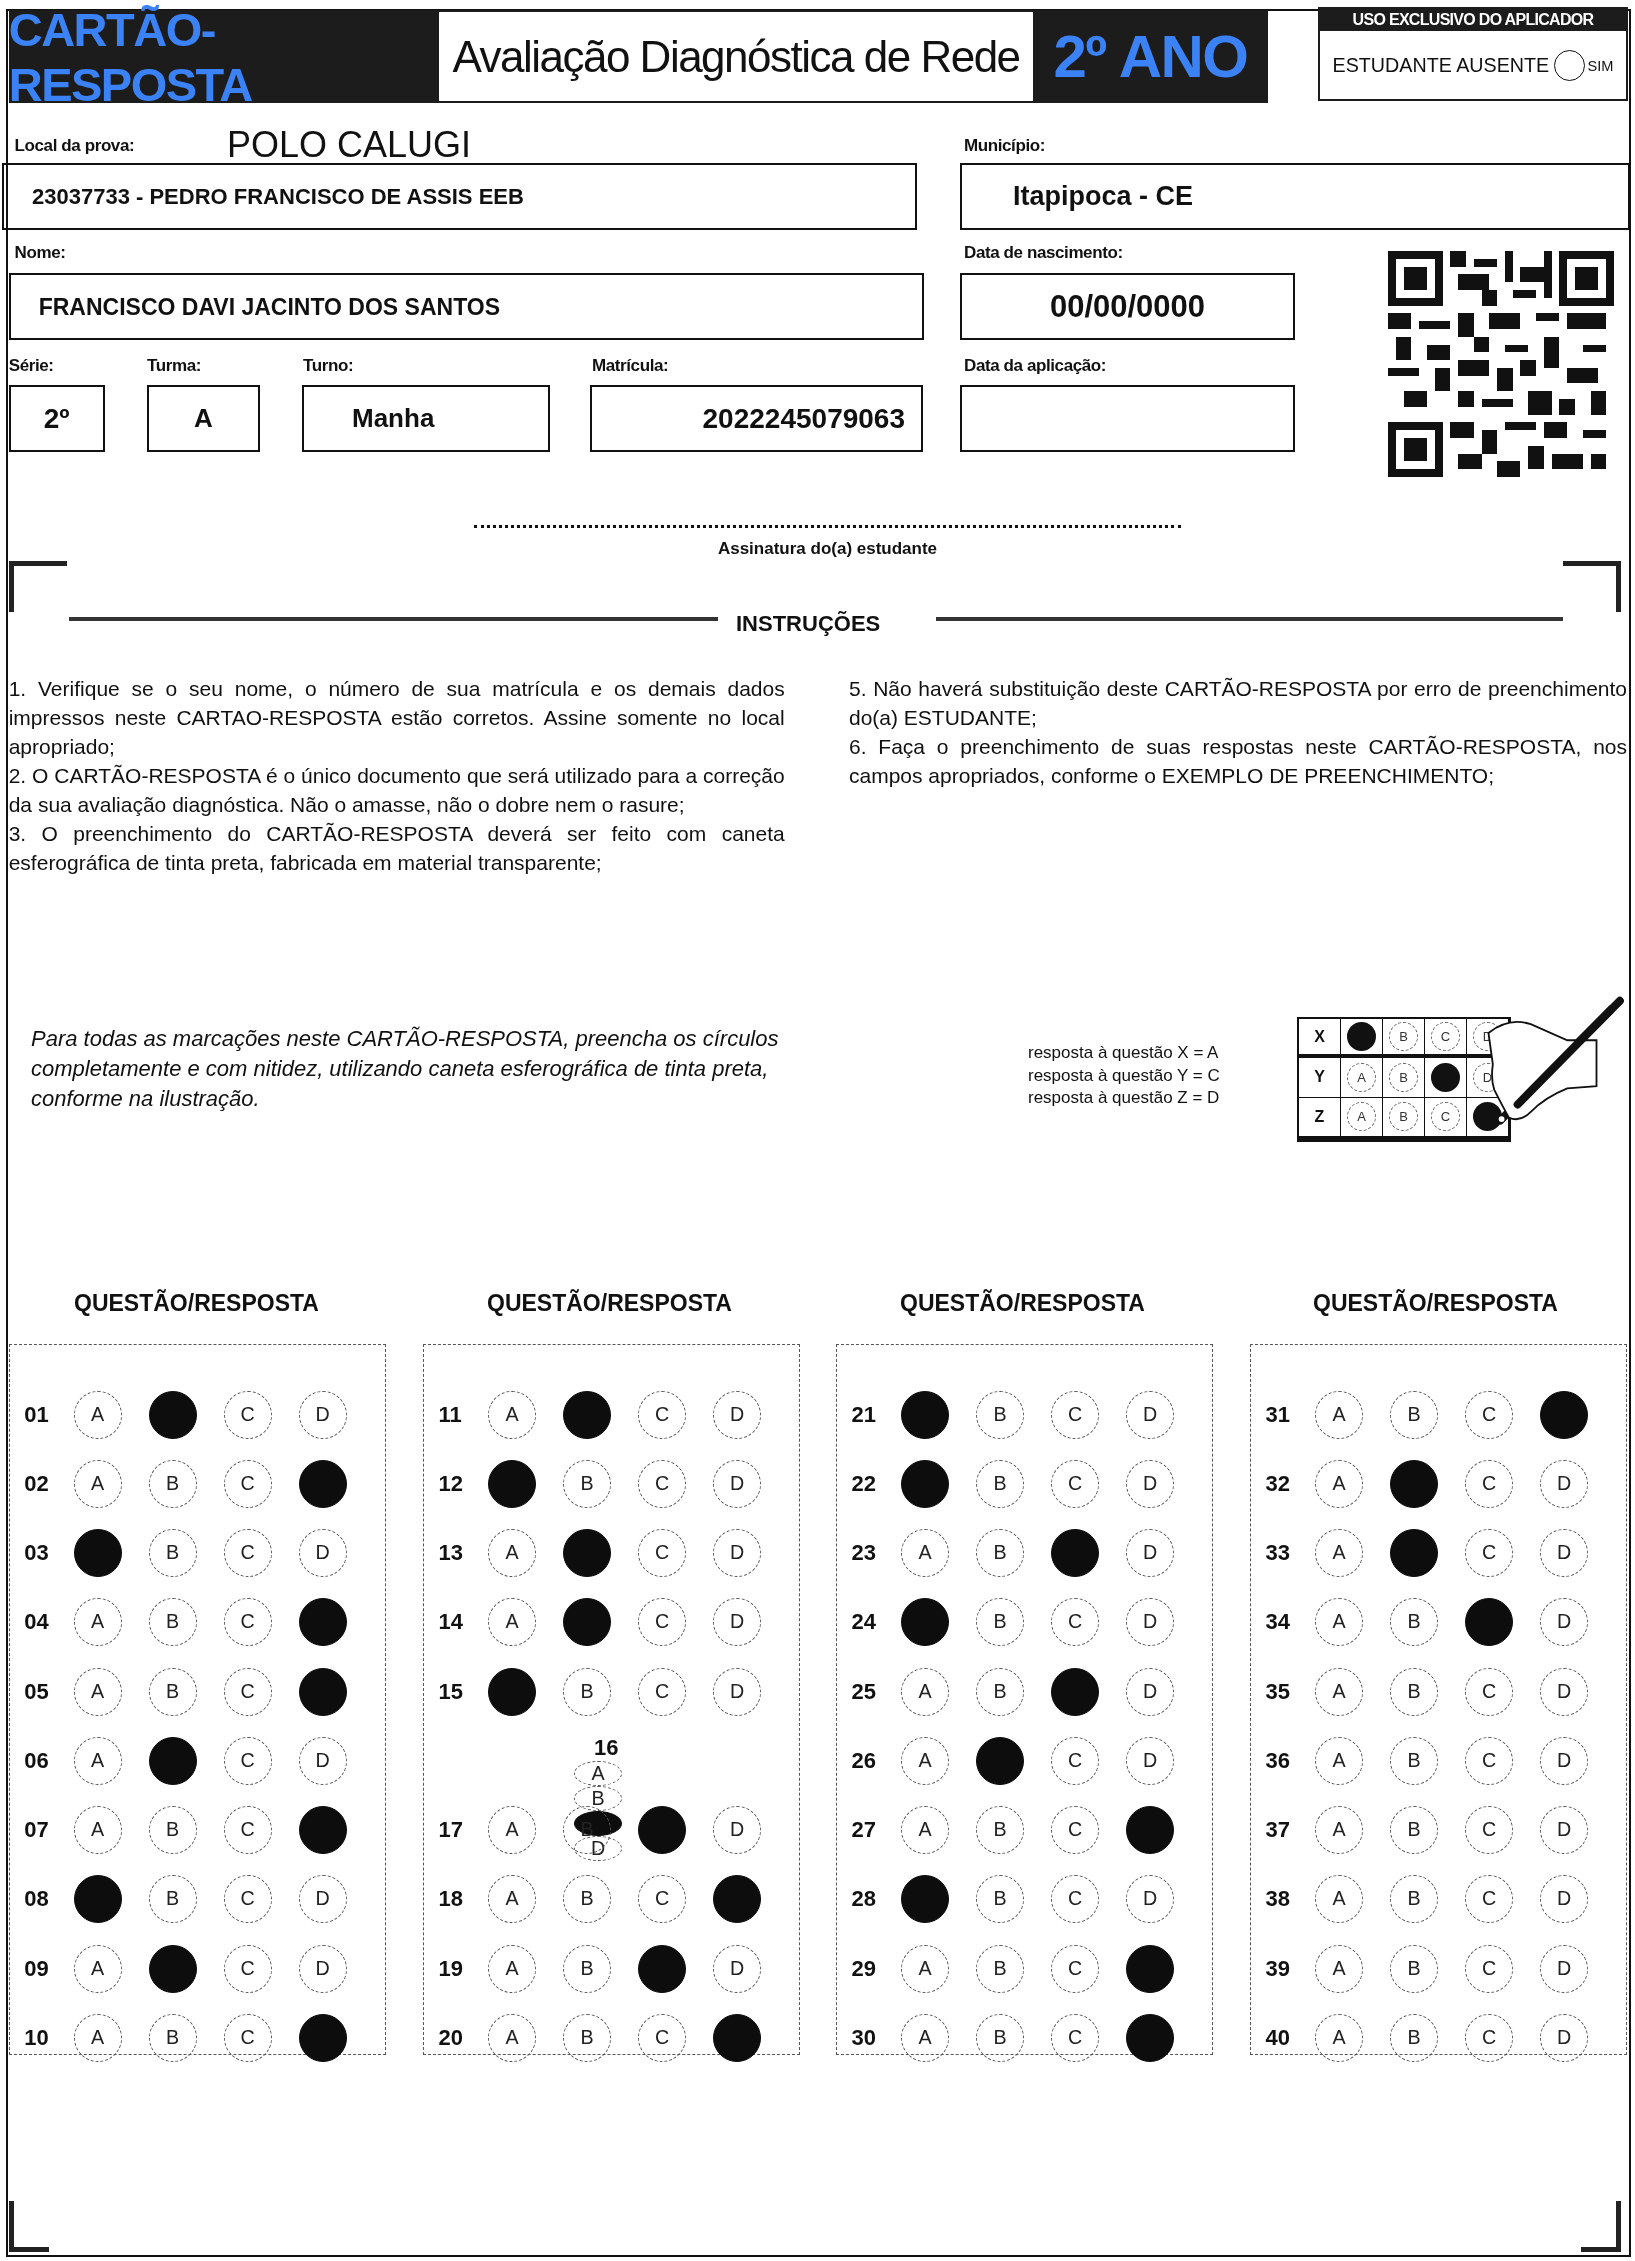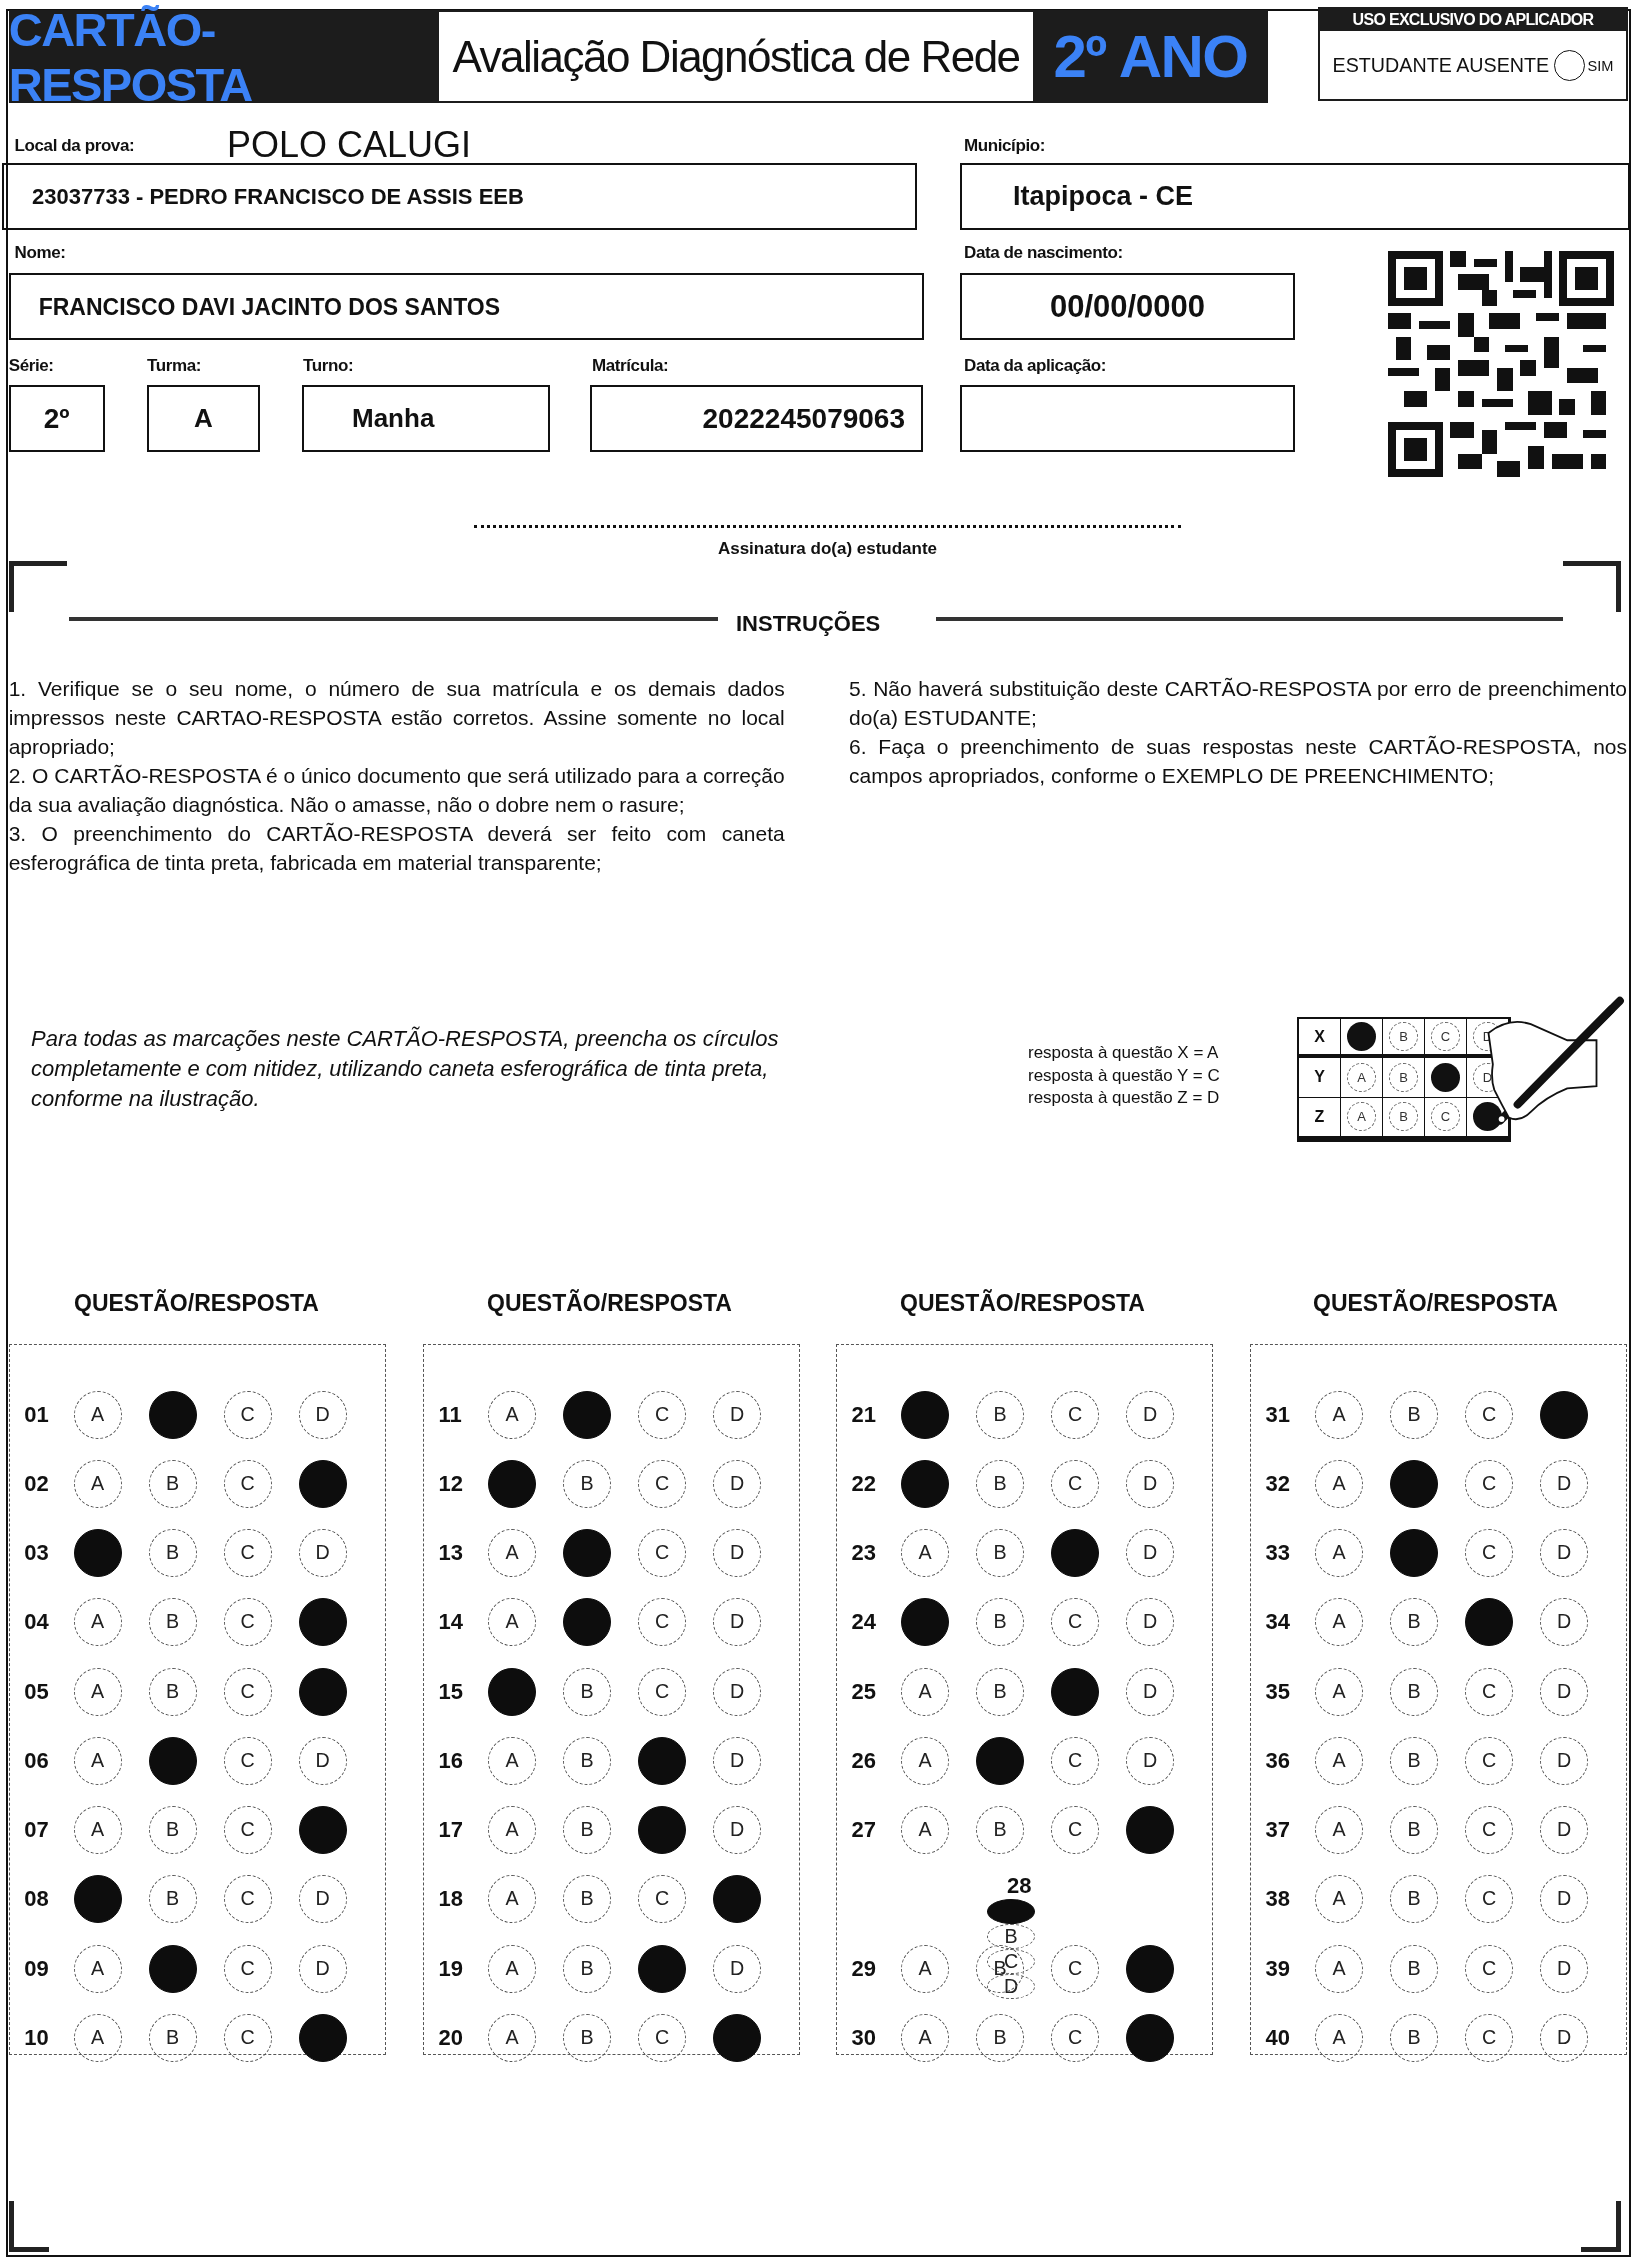--- a/index.html
+++ b/index.html
@@ -364,21 +364,21 @@
         <div class="bub">C</div>
         <div class="bub">D</div>
       </div>
       <div class="ans-row" style="top: 321px;">
         <div class="ans-num">15</div>
         <div class="bub filled">A</div>
         <div class="bub">B</div>
         <div class="bub">C</div>
         <div class="bub">D</div>
       </div>
-      <div class="ans-row" style="top: 390px;">
+      <div class="ans-row" style="top: 390px; flex-direction: column;">
         <div class="ans-num">16</div>
         <div class="bub">A</div>
         <div class="bub">B</div>
         <div class="bub filled">C</div>
         <div class="bub">D</div>
       </div>
       <div class="ans-row" style="top: 459px;">
         <div class="ans-num">17</div>
         <div class="bub">A</div>
         <div class="bub">B</div>
@@ -451,21 +451,21 @@
         <div class="bub">C</div>
         <div class="bub">D</div>
       </div>
       <div class="ans-row" style="top: 459px;">
         <div class="ans-num">27</div>
         <div class="bub">A</div>
         <div class="bub">B</div>
         <div class="bub">C</div>
         <div class="bub filled">D</div>
       </div>
-      <div class="ans-row" style="top: 528px; flex-direction: column;">
+      <div class="ans-row" style="top: 528px;">
         <div class="ans-num">28</div>
         <div class="bub filled">A</div>
         <div class="bub">B</div>
         <div class="bub">C</div>
         <div class="bub">D</div>
       </div>
       <div class="ans-row" style="top: 598px;">
         <div class="ans-num">29</div>
         <div class="bub">A</div>
         <div class="bub">B</div>

